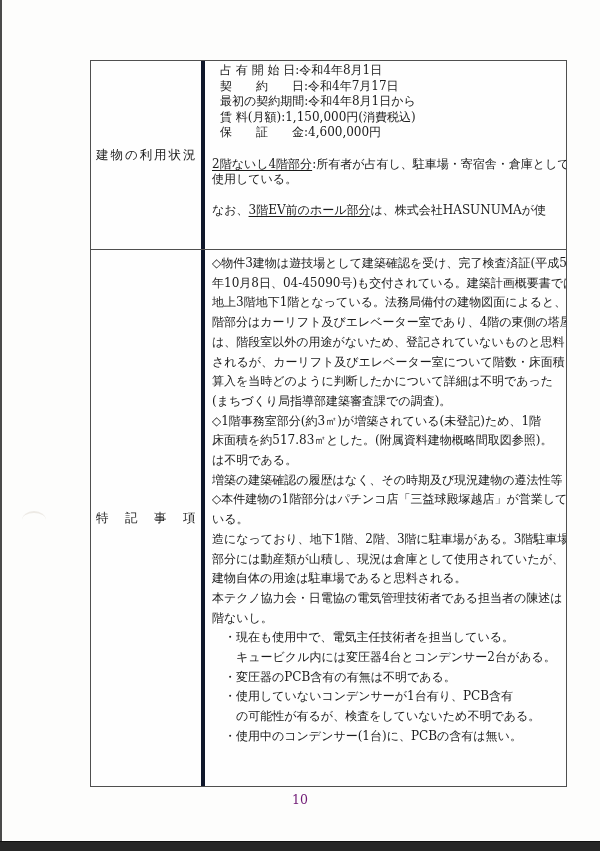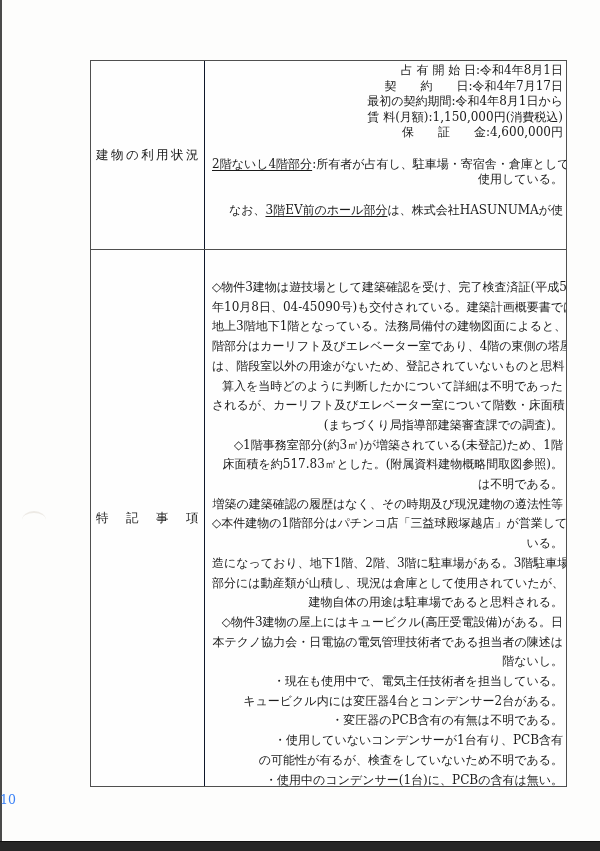--- a/index.html
+++ b/index.html
@@ -29,45 +29,44 @@
     border:1.5px solid #4f4f4f;
     background:#fefefe;
     display:flex; flex-direction:column;
   }
   .t-row { display:flex; overflow:hidden; }
   .t-row + .t-row { border-top:1px solid #4f4f4f; }
   .row-0 { height:188px; }
   .row-1 { flex:1; }
   .cell-h {
     width:114px; flex:0 0 114px;
-    border-right:1px solid #0f172a;
+    border-right:4px solid #0f172a;
     display:flex; align-items:center;
     padding:0 5px;
   }
   .h-text {
     width:100%;
     font-size:12.5px;
     text-align:justify;
     text-align-last:justify;
     letter-spacing:0.5px;
   }
   .cell-c {
     flex:1; overflow:hidden;
     font-size:12px;
     padding:3px 3px 0 7px;
-    text-align:right;
   }
   .row-0 .cell-c { line-height:15.6px; padding-top:2px; }
-  .row-1 .cell-c { line-height:19.7px; padding-top:4px;margin-top:24px; }
+  .row-1 .cell-c { line-height:19.7px; padding-top:4px; }
   .line { white-space:pre; }
   .row-0 .line:nth-child(-n+6) { padding-left:8px; }
   .u { text-decoration:underline; text-underline-offset:2px; }
   .page-number {
     position:absolute; top:792px; left:0; width:600px;
-    text-align:left; font-size:12.5px; color:#3b82f6;
+    text-align:center; font-size:12.5px; color:#701a75;
   }
 </style>
 </head>
 <body>
 
 <div class="scan-edge-left"></div>
 <div class="scan-smudge"></div>
 
 <div class="doc-table">
     <div class="t-row row-0">
@@ -90,33 +89,32 @@
     <div class="t-row row-1">
       <div class="cell-h">
         <div class="h-text">特記事項</div>
       </div>
       <div class="cell-c">
         <div class="line"><span>◇物件3建物は遊技場として建築確認を受け、完了検査済証(平成5</span></div>
         <div class="line"><span>年10月8日、04-45090号)も交付されている。建築計画概要書では</span></div>
         <div class="line"><span>地上3階地下1階となっている。法務局備付の建物図面によると、4</span></div>
         <div class="line"><span>階部分はカーリフト及びエレベーター室であり、4階の東側の塔屋</span></div>
         <div class="line"><span>は、階段室以外の用途がないため、登記されていないものと思料</span></div>
+        <div class="line"><span>されるが、カーリフト及びエレベーター室について階数・床面積</span></div>
         <div class="line"><span>算入を当時どのように判断したかについて詳細は不明であった</span></div>
-        <div class="line"><span>されるが、カーリフト及びエレベーター室について階数・床面積</span></div>
         <div class="line"><span>(まちづくり局指導部建築審査課での調査)。</span></div>
         <div class="line"><span>◇1階事務室部分(約3㎡)が増築されている(未登記)ため、1階</span></div>
         <div class="line"><span>床面積を約517.83㎡とした。(附属資料建物概略間取図参照)。</span></div>
         <div class="line"><span>は不明である。</span></div>
         <div class="line"><span>増築の建築確認の履歴はなく、その時期及び現況建物の遵法性等</span></div>
         <div class="line"><span>◇本件建物の1階部分はパチンコ店「三益球殿塚越店」が営業して</span></div>
         <div class="line"><span>いる。</span></div>
         <div class="line"><span>造になっており、地下1階、2階、3階に駐車場がある。3階駐車場</span></div>
         <div class="line"><span>部分には動産類が山積し、現況は倉庫として使用されていたが、</span></div>
         <div class="line"><span>建物自体の用途は駐車場であると思料される。</span></div>
-        <div class="line"><span>◇物件3建物の屋上にはキュービクル(高圧受電設備)がある。日</span></div>
         <div class="line"><span>本テクノ協力会・日電協の電気管理技術者である担当者の陳述は</span></div>
         <div class="line"><span>階ないし。</span></div>
         <div class="line"><span>　・現在も使用中で、電気主任技術者を担当している。</span></div>
         <div class="line"><span>　　キュービクル内には変圧器4台とコンデンサー2台がある。</span></div>
         <div class="line"><span>　・変圧器のPCB含有の有無は不明である。</span></div>
         <div class="line"><span>　・使用していないコンデンサーが1台有り、PCB含有</span></div>
         <div class="line"><span>　　の可能性が有るが、検査をしていないため不明である。</span></div>
         <div class="line"><span>　・使用中のコンデンサー(1台)に、PCBの含有は無い。</span></div>
       </div>
     </div>

